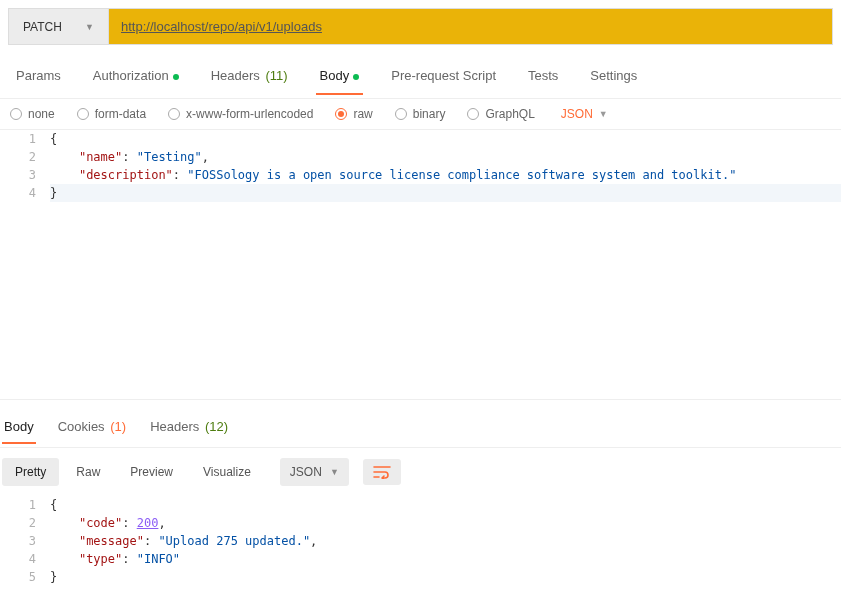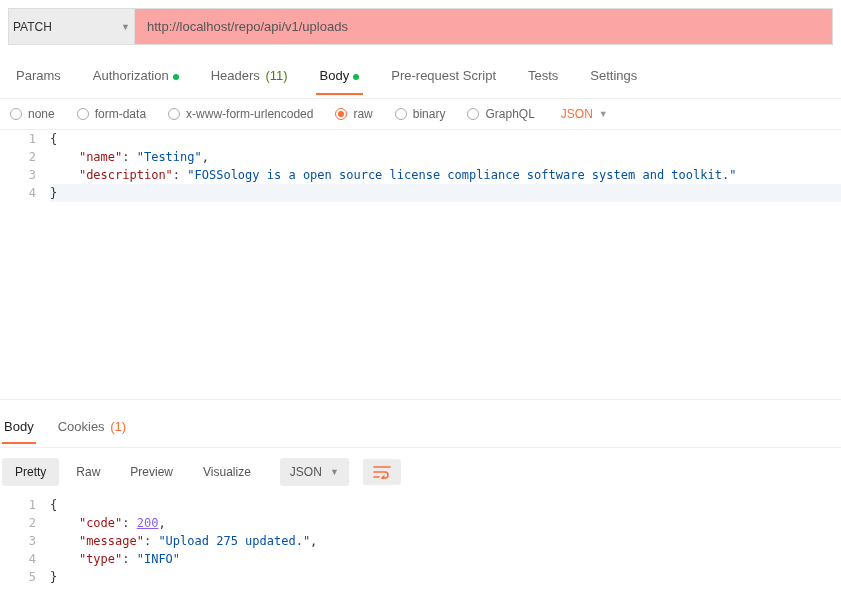--- a/index.html
+++ b/index.html
@@ -1,20 +1,20 @@
 <!DOCTYPE html>
 <html><head>
 <meta charset="utf-8">
 <style>
 * { box-sizing: border-box; margin: 0; padding: 0; }
 body { font-family: -apple-system, BlinkMacSystemFont, "Segoe UI", Arial, sans-serif; font-size: 13px; color: #555; background: #fff; width: 841px; }
 .request-bar { display: flex; margin: 8px; border: 1px solid #ddd; background: #f0f0f0; }
-.method-select { width: 126px; display: flex; align-items: center; justify-content: space-between; padding: 10px 4px; font-size: 12px; color: #333; background: #ececec; border-right: 1px solid #ddd; cursor: pointer; }
+.method-select { width: 100px; display: flex; align-items: center; justify-content: space-between; padding: 10px 14px; font-size: 12px; color: #333; background: #ececec; border-right: 1px solid #ddd; cursor: pointer; }
 .method-select .caret { font-size: 9px; color: #888; }
-.url-input { flex: 1; background: #fca5a5; border: none; padding: 10px 12px; font-size: 13px; color: #555; outline: none; }
+.url-input { flex: 1; background: #eab308; border: none; padding: 10px 12px; font-size: 13px; color: #555; outline: none; text-decoration: underline; }
 .tabs-row { display: flex; align-items: center; padding: 4px 12px; gap: 24px; border-bottom: 1px solid #eee; }
 .tab { padding: 11px 4px; font-size: 13px; color: #666; cursor: pointer; position: relative; }
 .tab.active { color: #222; }
 .tab.active::after { content: ""; position: absolute; bottom: -1px; left: 0; right: 0; height: 2px; background: #ff6c37; }
 .dot-green { display: inline-block; width: 6px; height: 6px; border-radius: 50%; background: #0cbb52; margin-left: 4px; vertical-align: middle; }
 .count-green { color: #4d7c0f; margin-left: 2px; }
 .count-orange { color: #ff6c37; margin-left: 2px; }
 .body-types { display: flex; align-items: center; padding: 8px 10px; gap: 22px; border-bottom: 1px solid #eee; }
 .radio-item { display: flex; align-items: center; gap: 6px; cursor: pointer; color: #666; font-size: 12px; }
 .radio-circle { width: 12px; height: 12px; border: 1px solid #aaa; border-radius: 50%; display: flex; align-items: center; justify-content: center; }
@@ -119,20 +119,23 @@
     <div class="gutter">4</div>
     <div class="code hl"><span class="token-brace">}</span></div>
   </div>
 </div>
 
 <div class="response-tabs">
   <div class="rtab active">Body</div>
   <div class="rtab">
     <span>Cookies</span> <span class="count-orange">(1)</span>
   </div>
+  <div class="rtab">
+    <span>Headers</span> <span class="count-green">(12)</span>
+  </div>
 </div>
 
 <div class="view-controls">
   <div class="view-btn active">Pretty</div>
   <div class="view-btn">Raw</div>
   <div class="view-btn">Preview</div>
   <div class="view-btn">Visualize</div>
   <div class="lang-select">
     <span>JSON</span>
     <span style="font-size:9px;color:#888">▼</span>

